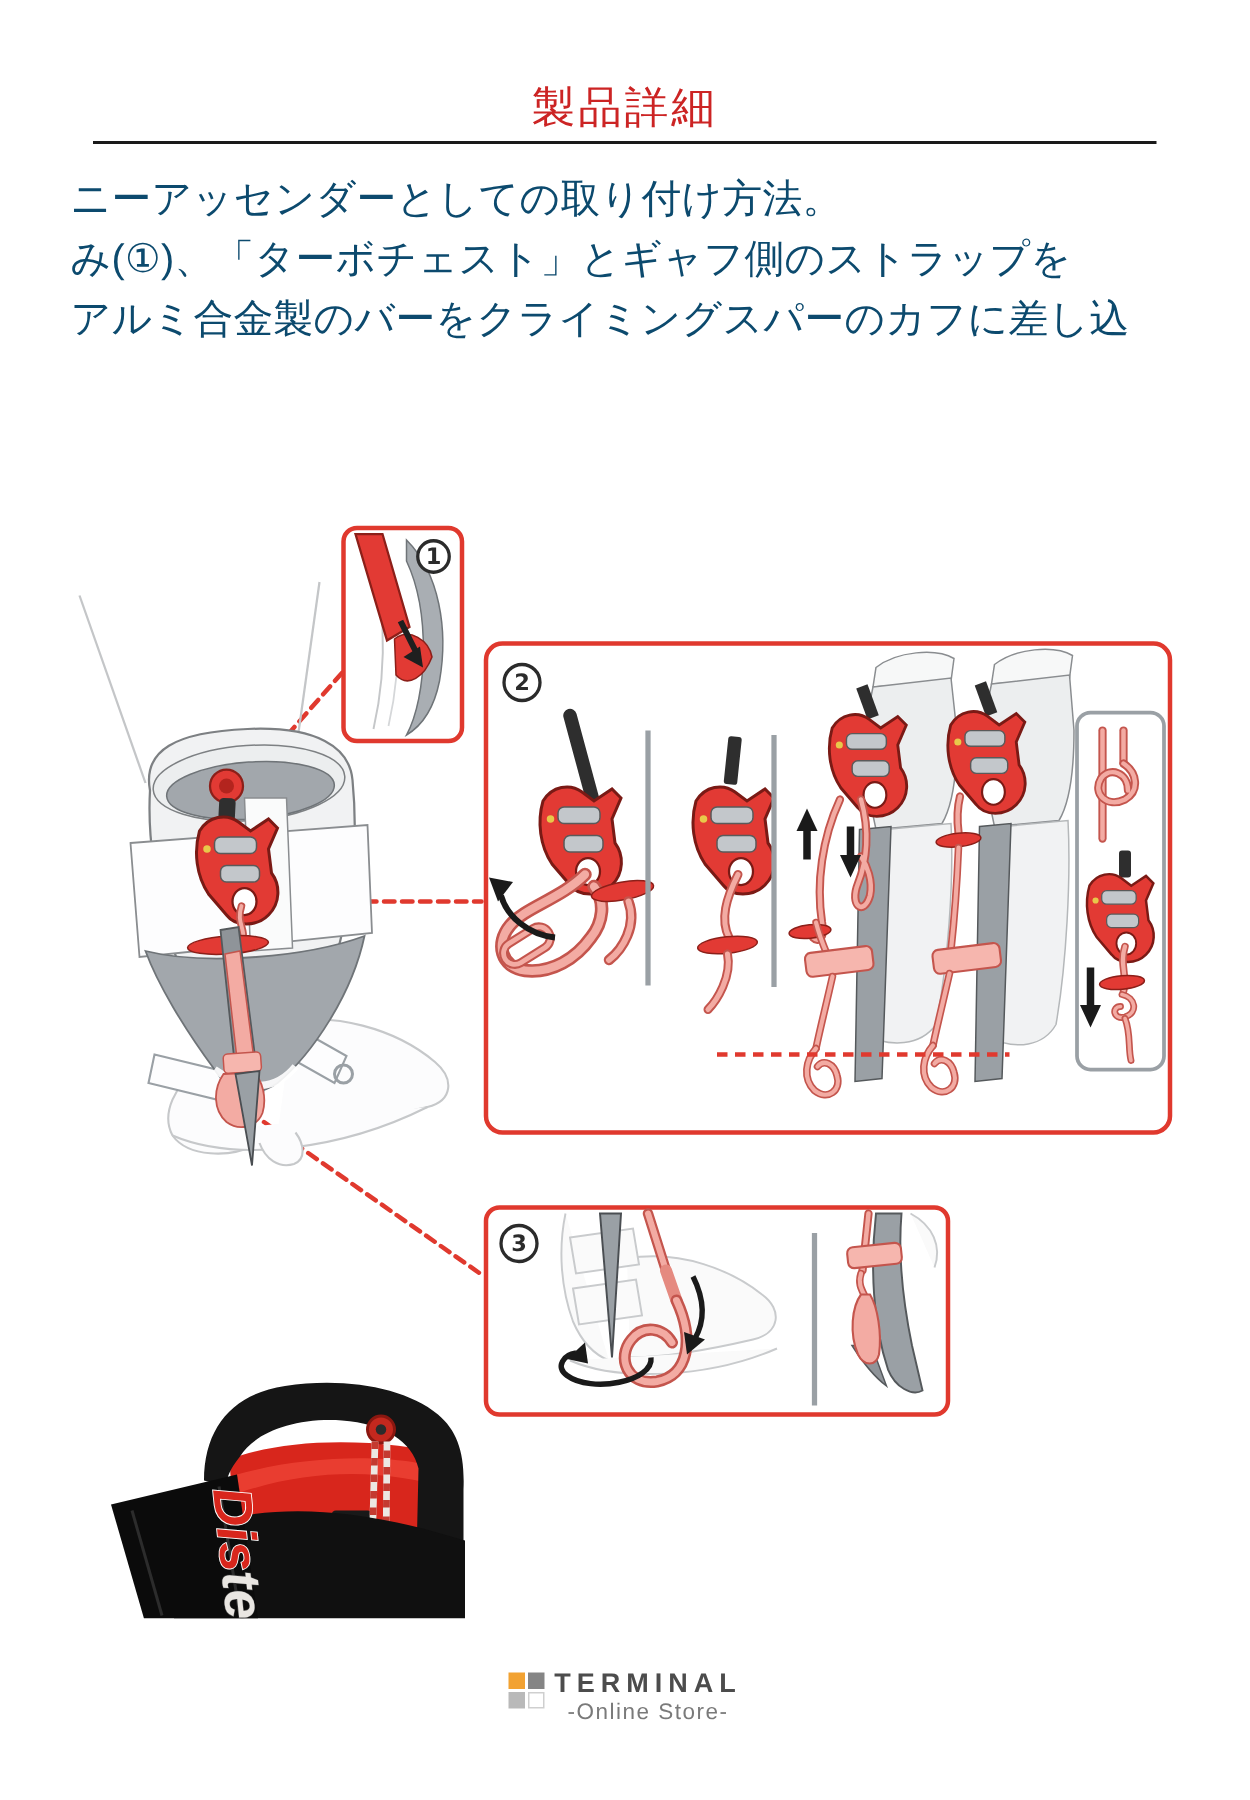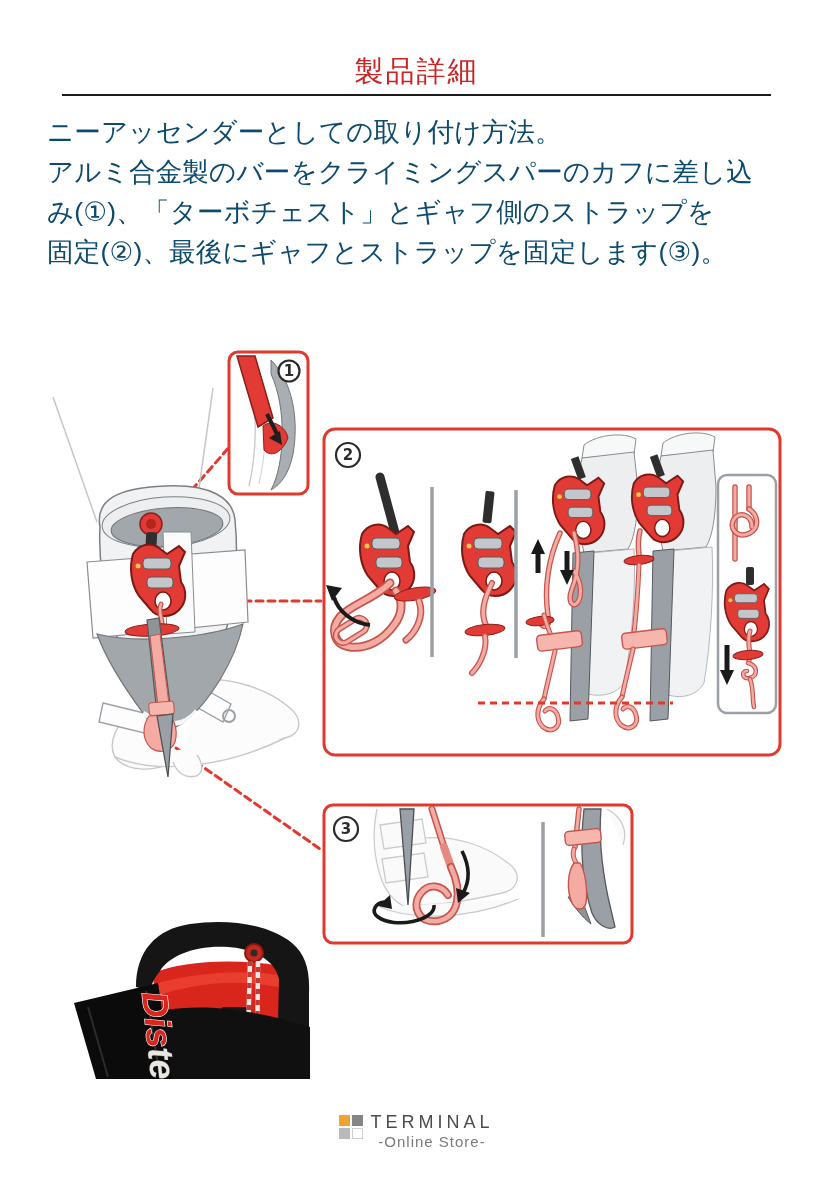--- a/index.html
+++ b/index.html
@@ -25,36 +25,35 @@
   .footer-logo{position:absolute;top:1112px;left:0;width:100%;
                display:flex;justify-content:center;align-items:flex-start;gap:7px;}
   .logo-grid{display:grid;grid-template-columns:11px 11px;grid-template-rows:11px 11px;
              gap:2px;margin-top:3px;}
   .logo-grid span{display:block;width:11px;height:11px;}
   .sq-tl{background:#f2a232;}
   .sq-tr{background:#858585;}
   .sq-bl{background:#b9b9b9;}
   .sq-br{background:#ffffff;border:1px solid #cfcfcf;box-sizing:border-box;}
   .logo-textcol{display:flex;flex-direction:column;align-items:center;}
-  .logo-title{font-size:18px;color:#4c4c4c;letter-spacing:4px;font-weight:400;}
+  .logo-title{font-size:18px;color:#4c4c4c;letter-spacing:4px;font-weight:700;}
   .logo-sub{font-size:15px;color:#7a7a7a;letter-spacing:1px;margin-top:0px;}
 </style>
 </head>
 <body>
 
 <div class="page">
 
   <div class="title" style="color:#cc2424;">製品詳細</div>
   <div class="title-rule"></div>
 
   <div class="desc">
     <div>ニーアッセンダーとしての取り付け方法。</div>
+    <div>み(①)、「ターボチェスト」とギャフ側のストラップを</div>
     <div>アルミ合金製のバーをクライミングスパーのカフに差し込</div>
-    <div>み(①)、「ターボチェスト」とギャフ側のストラップを</div>
-    <div>固定(②)、最後にギャフとストラップを固定します(③)。</div>
   </div>
 
   <svg class="overlay" width="833" height="1200" viewBox="0 0 833 1200">
     <g stroke="#e0392e" stroke-width="3" stroke-dasharray="7 5" stroke-linecap="round">
       <line x1="160" y1="526" x2="232" y2="444"></line>
       <line x1="172" y1="601" x2="321" y2="601"></line>
       <line x1="176" y1="748" x2="320" y2="849"></line>
     </g>
   </svg>
 

